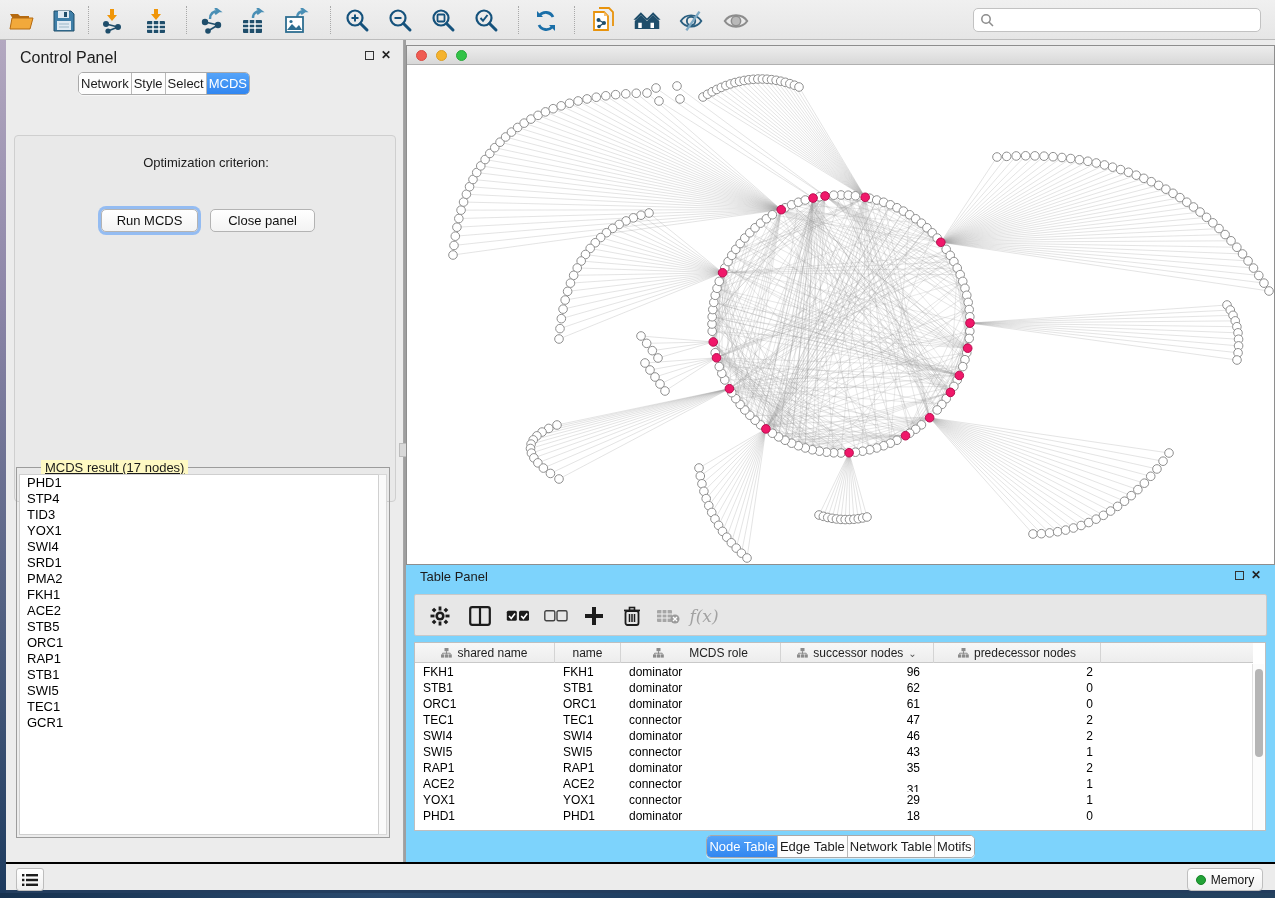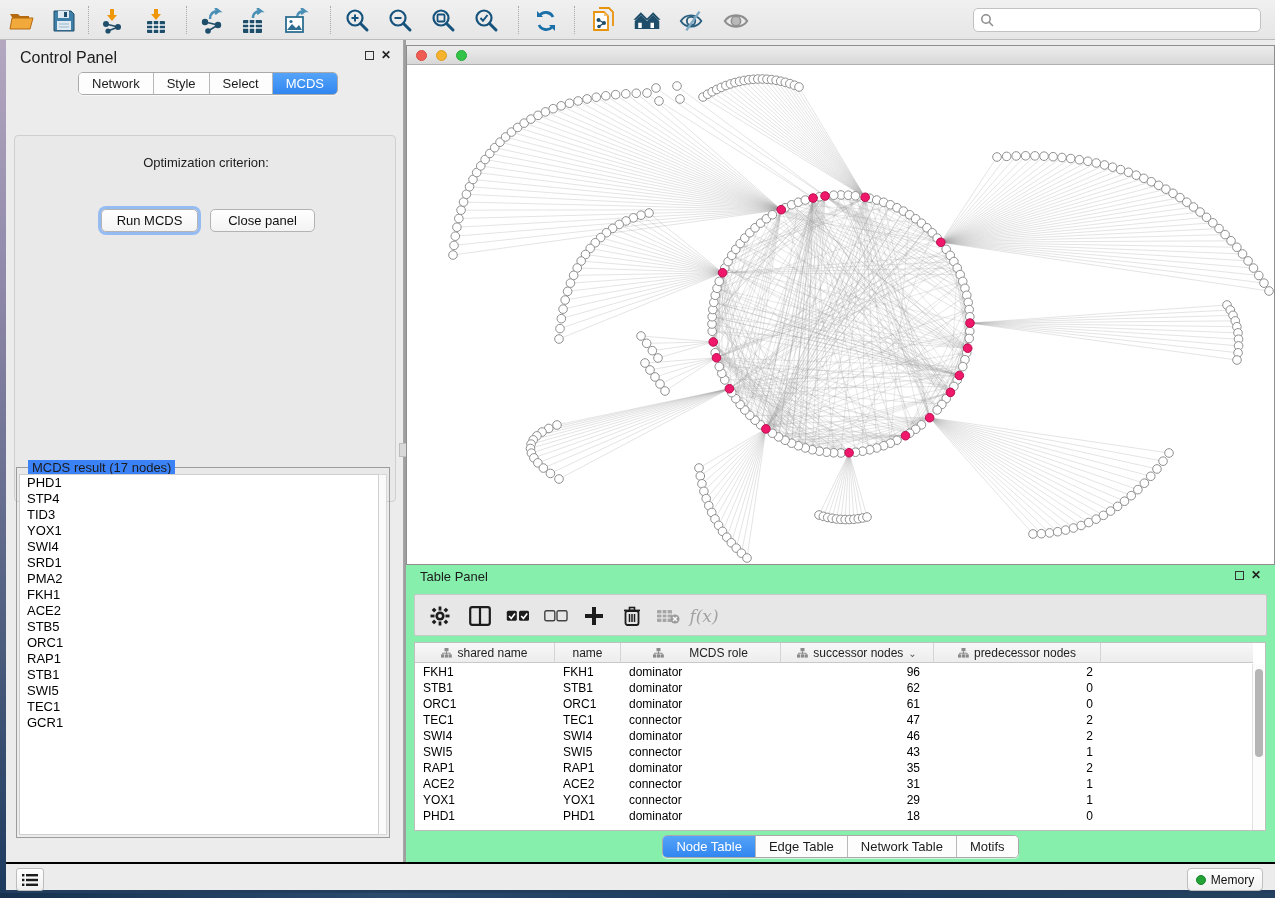--- a/index.html
+++ b/index.html
@@ -24,39 +24,39 @@
 
   
   #control-panel { left:6px; top:40px; width:398px; height:822px; background:#ececec; border-right:1px solid #a6a6a6; }
   #cp-title { left:14px; top:9px; font-size:16px; color:#1c1c1c; }
   .win-btns { position:absolute; display:flex; gap:7px; align-items:center; }
   .float-btn { width:9px; height:9px; border:1.5px solid #333; display:inline-block; background:transparent; }
   .close-x { font-size:12px; font-weight:bold; color:#222; line-height:10px; }
 
   .seg-group { position:absolute; display:inline-flex; border:1px solid #a9a9a9; border-radius:5px; overflow:hidden;
     background:#fff; box-shadow:0 1px 0 rgba(255,255,255,.6); }
-  .seg { height:21px; line-height:21px; padding:0 13px; font-size:13px; color:#1c1c1c; background:#fdfdfd;
+  .seg { height:21px; line-height:21px; padding:0 2px; font-size:13px; color:#1c1c1c; background:#fdfdfd;
     border-right:1px solid #b9b9b9; cursor:default; }
   .seg:last-child { border-right:none; }
   .seg.active { background:linear-gradient(#55a4f9,#3186f0); color:#fff; }
 
   #cp-inner { left:8px; top:95px; width:382px; height:367px; background:#e9e9e9;
     border:1px solid #cfcfcf; border-radius:4px; }
   #opt-label { left:0; top:19px; width:382px; text-align:center; font-size:13px; color:#1b1b1b; }
   #mcds-select { left:36px; top:39px; width:314px; height:23px; background:#fff; border:1px solid #b0b0b0;
     border-radius:5px; display:flex; align-items:center; font-size:13px; color:#111; padding-left:10px; }
   #mcds-stepper { position:absolute; right:1px; top:1px; width:19px; height:19px; border-radius:4px;
     background:linear-gradient(#5aa7fa,#2f7ced); display:flex; flex-direction:column; align-items:center; justify-content:center; gap:1px; }
   .btn { position:absolute; height:23px; background:linear-gradient(#ffffff,#f3f3f3); border:1px solid #b3b3b3;
     border-radius:5px; font-size:13px; color:#111; text-align:center; line-height:21px; cursor:default; }
   #run-btn { left:86px; top:73px; width:97px; box-shadow:0 0 0 3px rgba(103,165,247,.65); }
   #closepanel-btn { left:195px; top:73px; width:105px; }
 
   #mcds-fieldset { left:10px; top:427px; width:374px; height:371px; border:1px solid #9c9c9c; }
-  #mcds-legend { position:absolute; left:11px; top:-8px; background:#3b82f6; padding:0 4px; font-size:13px; color:#1b1b1b; }
+  #mcds-legend { position:absolute; left:24px; top:-8px; background:#fef9c3; padding:0 4px; font-size:13px; color:#1b1b1b;text-decoration:underline; }
   #mcds-list { position:absolute; left:2px; top:6px; width:361px; height:361px; background:#fff;
     border:1px solid #cfcfcf; overflow:hidden; }
   #mcds-scroll { position:absolute; right:2px; top:6px; width:9px; height:361px; background:#fafafa; border:1px solid #d8d8d8; border-left:1px solid #d0d0d0; }
   .mcds-item { font-size:13px; color:#000; line-height:16px; padding-left:7px; }
 
   
   #v-split { left:404px; top:40px; width:2px; height:822px; background:#9f9f9f; }
   #v-split-handle { left:399px; top:443px; width:8px; height:14px; background:#d9d9d9; border:1px solid #bdbdbd; }
 
   
@@ -64,21 +64,21 @@
   #net-window { position:absolute; left:0; top:5px; width:869px; height:520px; border:1px solid #8e8e8e;
     background:#fff; }
   #net-titlebar { position:absolute; left:0; top:0; width:100%; height:19px;
     background:linear-gradient(#ededed,#d8d8d8); border-bottom:1px solid #b0b0b0; }
   .light { position:absolute; top:4px; width:11px; height:11px; border-radius:50%; }
   #net-title { position:absolute; left:0; top:2px; width:100%; text-align:center; font-size:12px; font-weight:700; color:#333; }
   #net-canvas { position:absolute; left:0; top:19px; width:867px; height:499px; background:#fff; overflow:hidden; }
   #h-split-handle { left:429px; top:556px; width:13px; height:7px; background:#d5d5d5; border:1px solid #bfbfbf; }
 
   
-  #table-panel { position:absolute; left:0; top:525px; width:869px; height:297px; background:#86efac; }
+  #table-panel { position:absolute; left:0; top:525px; width:869px; height:297px; background:#7dd3fc; }
   #tp-title { left:14px; top:4px; font-size:13px; color:#1c1c1c; }
   #tp-toolbar { left:8px; top:29px; width:853px; height:42px; background:#e7e7e7; border:1px solid #c9c9c9; border-radius:2px; }
   .tp-icon { position:absolute; top:8px; width:26px; height:26px; display:flex; align-items:center; justify-content:center; }
   #tp-fx { font-family:"DejaVu Serif", serif; font-style:italic; font-size:17px; color:#a2a2a2; }
 
   #node-table { left:8px; top:77px; width:852px; height:189px; background:#fff; border:1px solid #bfbfbf; }
   #nt-header { position:absolute; left:0; top:0; height:20px; width:838px; background:linear-gradient(#f7f7f7,#ededed);
     border-bottom:1px solid #c9c9c9; display:flex; }
   .nt-hcell { height:20px; border-right:1px solid #d4d4d4; display:flex; align-items:center; justify-content:center;
     gap:5px; font-size:12px; color:#222; }
@@ -1393,21 +1393,21 @@
             <div class="nt-cell" style="width: 140px; text-align: left;">RAP1</div>
             <div class="nt-cell" style="width: 66px; text-align: left;">RAP1</div>
             <div class="nt-cell" style="width: 160px; text-align: left;">dominator</div>
             <div class="nt-cell" style="width: 153px; text-align: right; padding-right: 14px;">35</div>
             <div class="nt-cell" style="width: 167px; text-align: right;">2</div>
           </div>
           <div class="nt-row" style="top: 133px;">
             <div class="nt-cell" style="width: 140px; text-align: left;">ACE2</div>
             <div class="nt-cell" style="width: 66px; text-align: left;">ACE2</div>
             <div class="nt-cell" style="width: 160px; text-align: left;">connector</div>
-            <div class="nt-cell" style="width: 153px; text-align: right; padding-right: 14px;">31</div>
+            <div class="nt-cell" style="width: 153px; text-align: right; padding-right: 14px; margin-top: 6px;">31</div>
             <div class="nt-cell" style="width: 167px; text-align: right;">1</div>
           </div>
           <div class="nt-row" style="top: 149px;">
             <div class="nt-cell" style="width: 140px; text-align: left;">YOX1</div>
             <div class="nt-cell" style="width: 66px; text-align: left;">YOX1</div>
             <div class="nt-cell" style="width: 160px; text-align: left;">connector</div>
             <div class="nt-cell" style="width: 153px; text-align: right; padding-right: 14px;">29</div>
             <div class="nt-cell" style="width: 167px; text-align: right;">1</div>
           </div>
           <div class="nt-row" style="top: 165px;">

